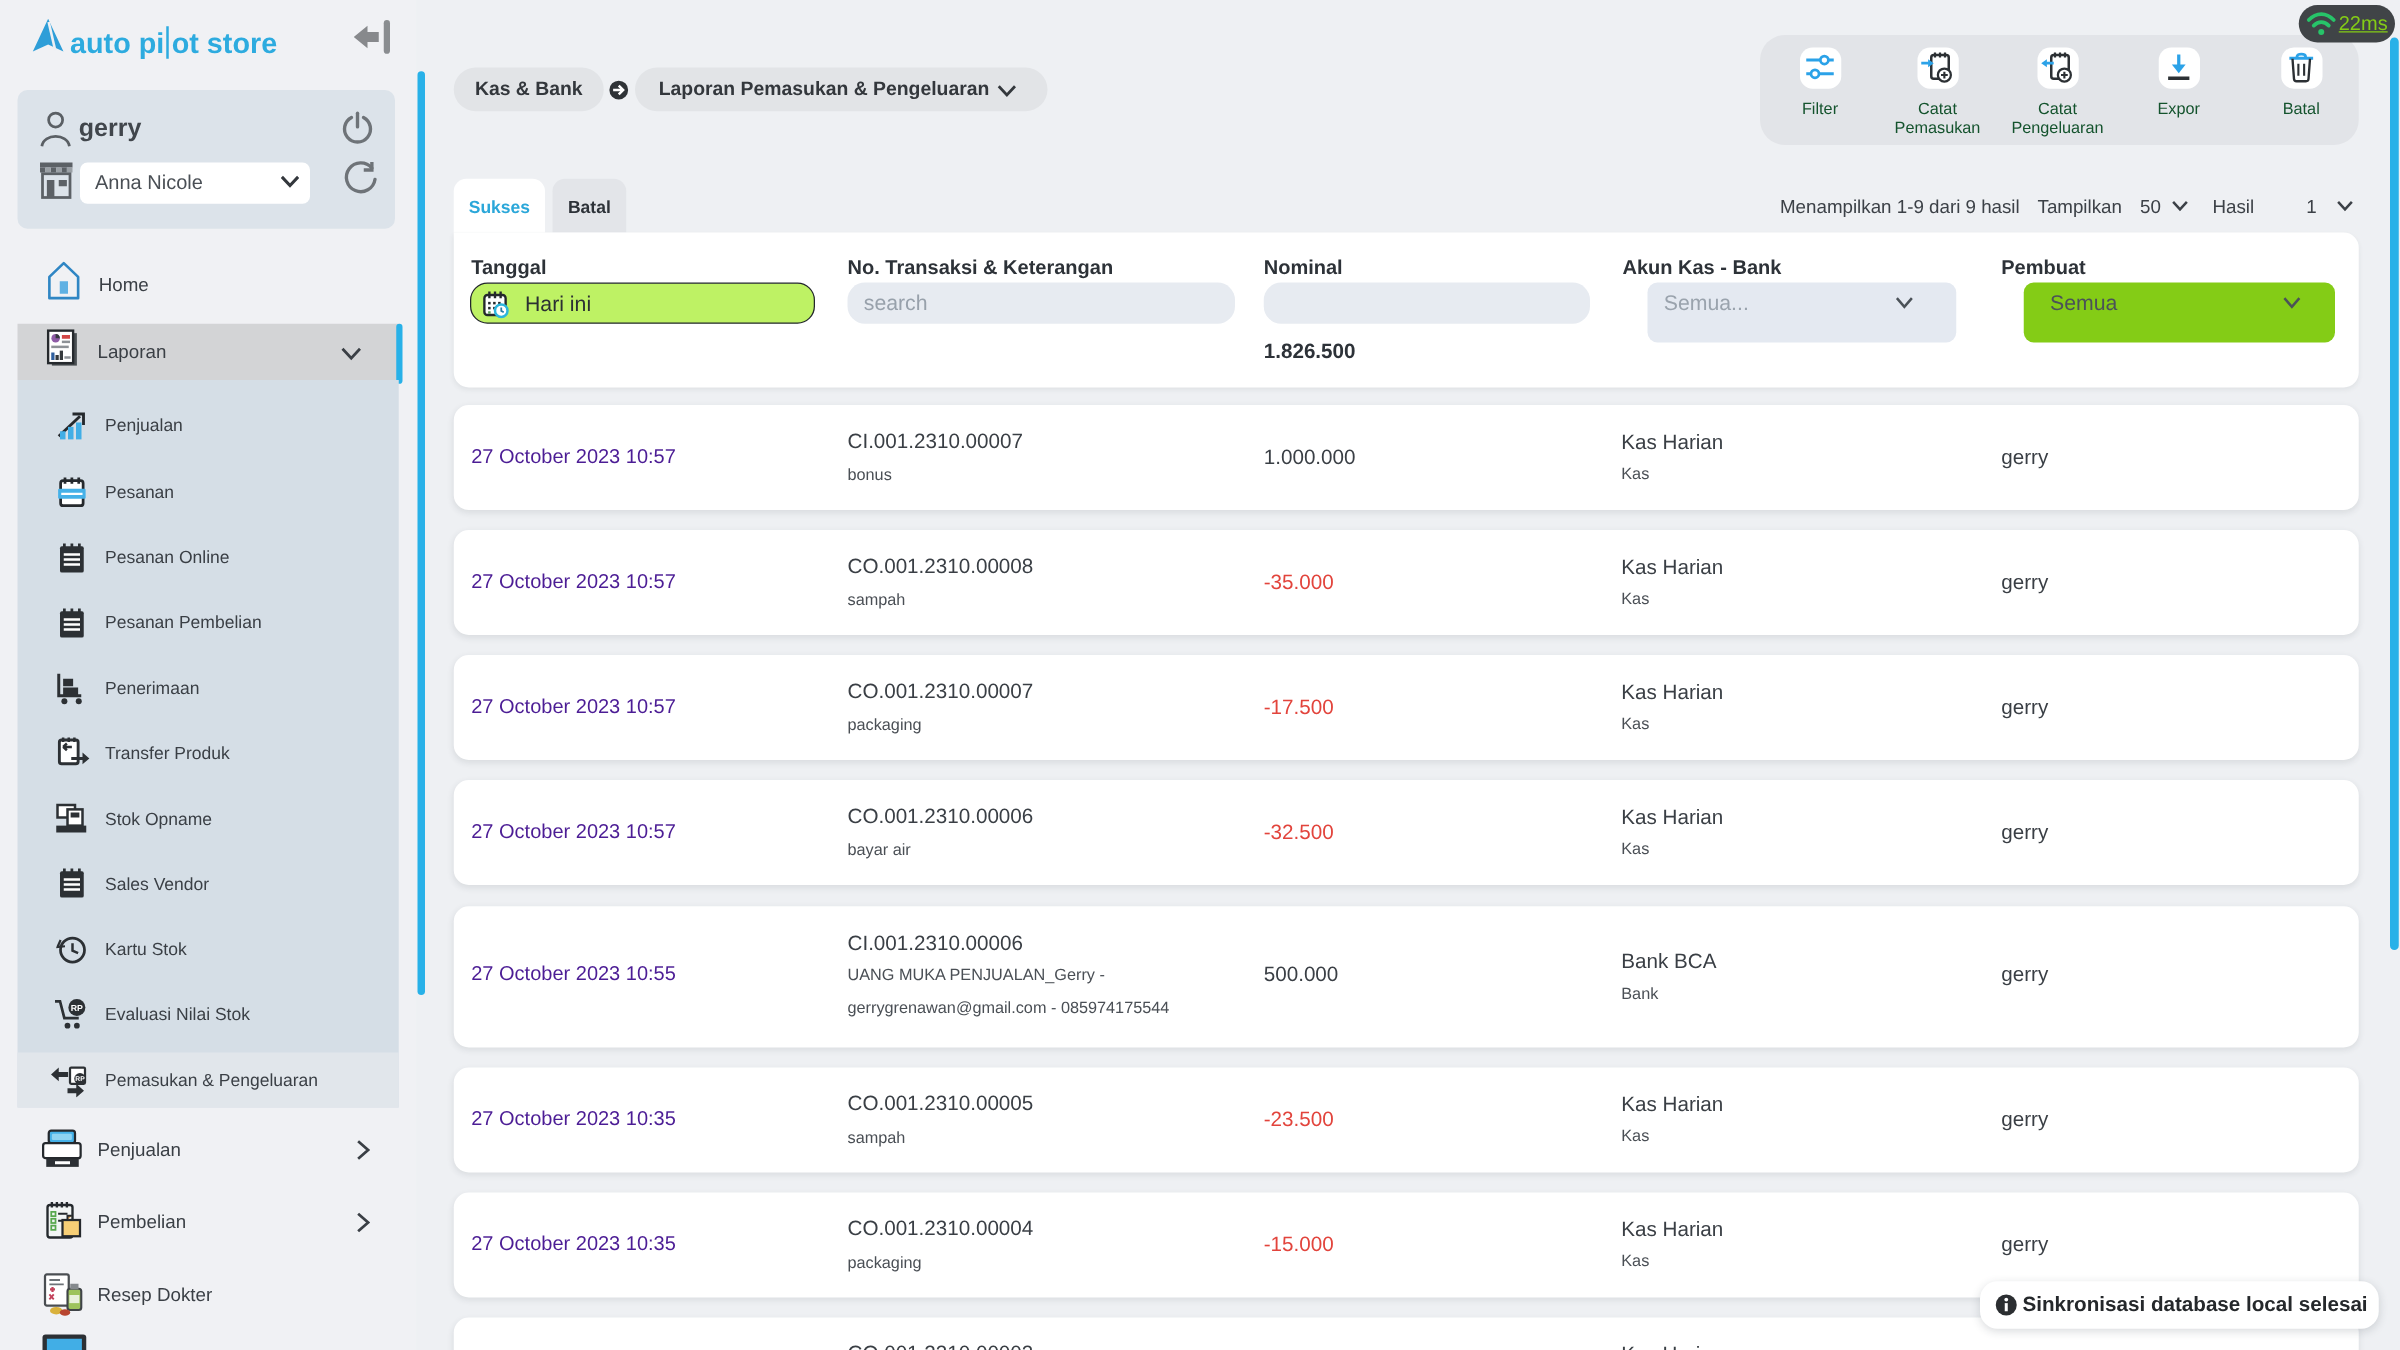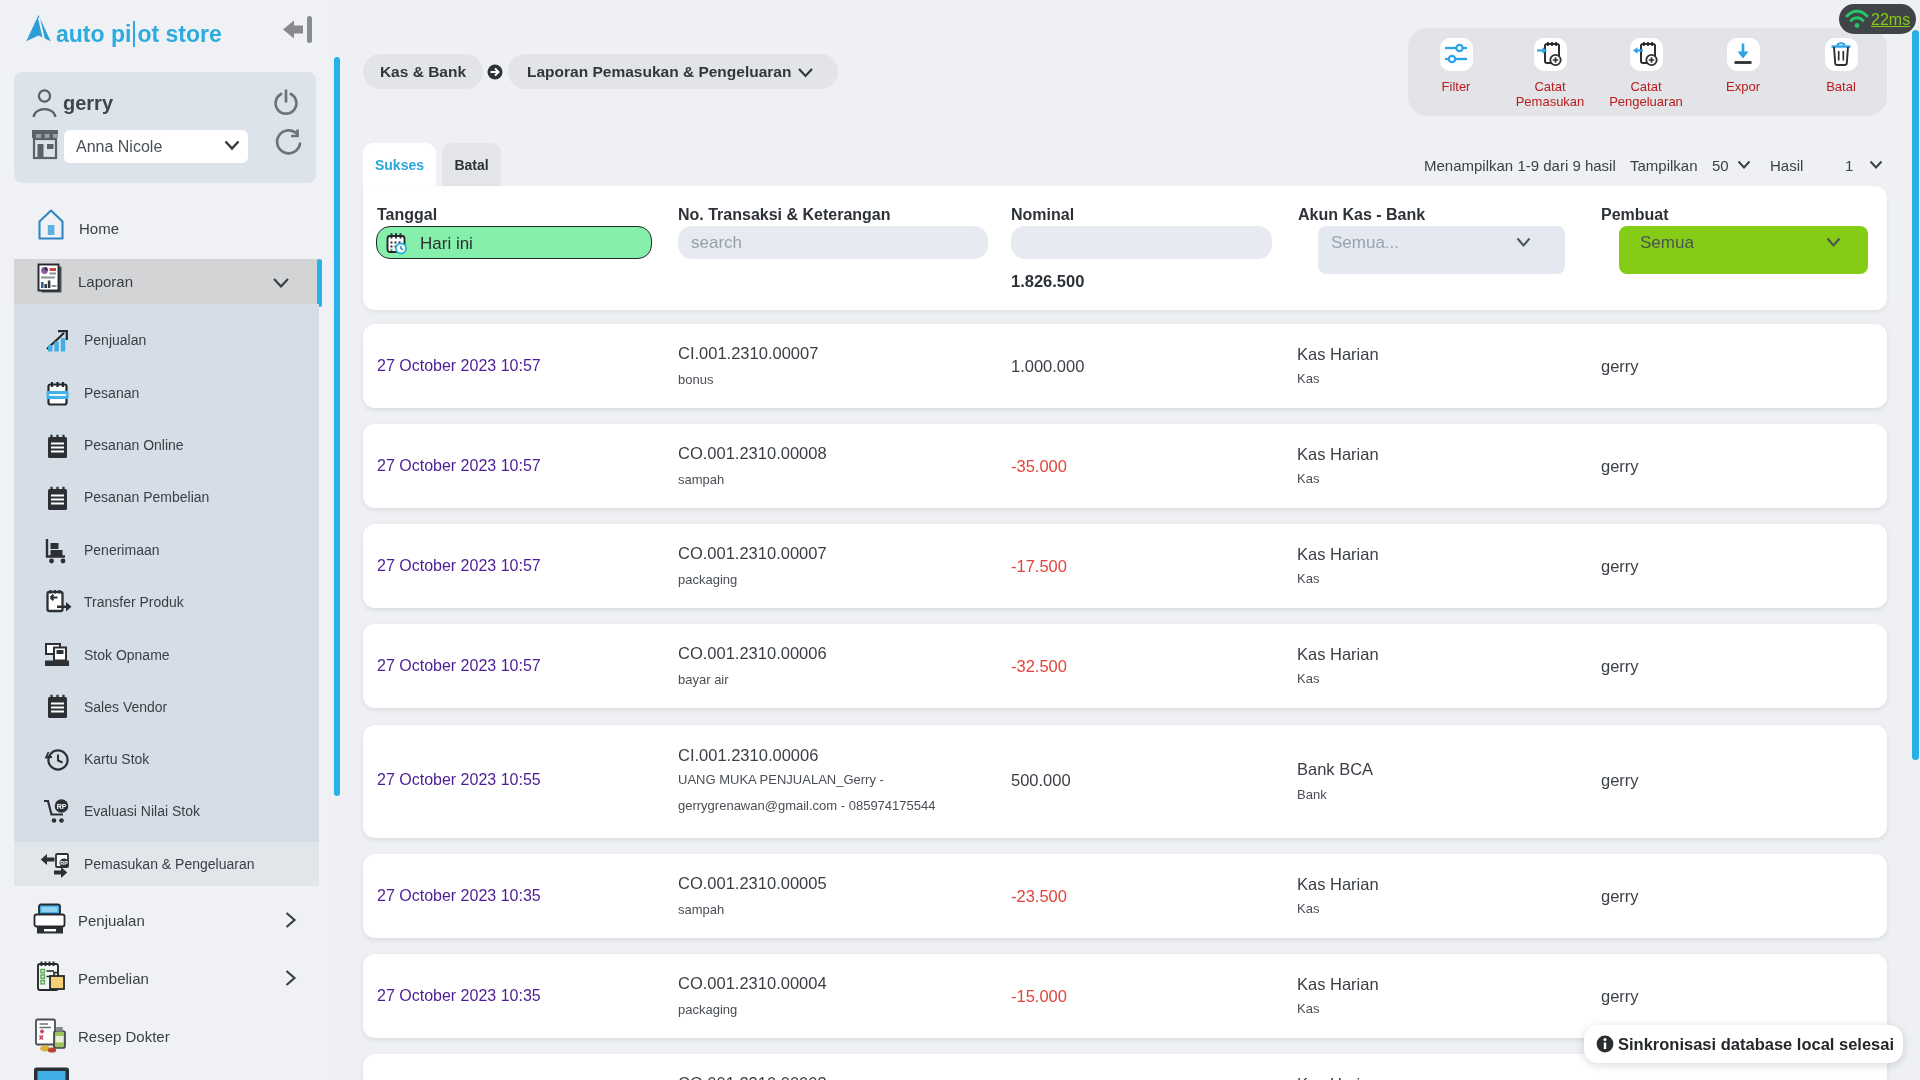--- a/index.html
+++ b/index.html
@@ -22,21 +22,21 @@
 #laporan-row { position:absolute; left:14px; top:259px; width:305px; height:45px; background:#d3d4d6; }
 #pp-row { position:absolute; left:0; top:538px; width:305px; height:44px; background:#e1e6eb; }
 #side-thumb-inner { position:absolute; left:317px; top:259px; width:5px; height:48px; background:#28b1e8; border-radius:3px; }
 #side-scroll { position:absolute; left:334px; top:57px; width:6px; height:739px; background:#28b1e8; border-radius:3px; }
 
 
 #main { position:absolute; left:340px; top:0; width:1580px; height:1080px; }
 .pill { position:absolute; top:54px; height:35px; background:#e2e4e7; border-radius:17.5px; display:flex; align-items:center; justify-content:center; font-weight:bold; font-size:15.5px; color:#33373c; }
 #actionbar { position:absolute; left:1068px; top:28px; width:479px; height:88px; background:#e2e4e8; border-radius:20px; }
 .abtn { position:absolute; top:10px; width:33px; height:33px; background:#fff; border-radius:10px; }
-.albl { position:absolute; top:51px; font-size:13px; color:#b91c1c; text-align:center; line-height:15px; width:110px; transform:translateX(-55px); }
+.albl { position:absolute; top:51px; font-size:13px; color:#14532d; text-align:center; line-height:15px; width:110px; transform:translateX(-55px); }
 #wifi { position:absolute; left:1499px; top:4px; width:77px; height:30px; background:#404447; border-radius:15px; }
 #wifi span { position:absolute; left:32px; top:7px; color:#84cc16; font-size:16px;text-decoration:underline; }
 
 .tab { position:absolute; top:143px; height:43px; border-radius:10px 10px 0 0; display:flex; align-items:center; justify-content:center; font-weight:bold; font-size:14px; }
 #tab1 { left:23px; width:73px; background:#fff; color:#2ba7d9; }
 #tab2 { left:102px; width:59px; background:#e3e5e9; color:#2d3238; }
 #inforow { position:absolute; top:157px; font-size:15px; color:#3c4147; }
 
 #panel { position:absolute; left:23px; top:186px; width:1524px; height:124px; background:#fff; border-radius:0 12px 12px 12px; box-shadow:0 2px 4px rgba(40,50,60,0.07); }
 .flabel { position:absolute; top:206px; font-size:16px; font-weight:bold; color:#2d3238; }
@@ -152,21 +152,21 @@
   <div class="abs" style="left:1430px; top:157px; font-size:15px; color:#3c4147;">Hasil</div>
   <div class="abs" style="left:1505px; top:157px; font-size:15px; color:#3c4147;">1</div>
 
   <div id="panel"></div>
   <div class="flabel" style="left:37px;">Tanggal</div>
   <div class="flabel" style="left:338px;">No. Transaksi &amp; Keterangan</div>
   <div class="flabel" style="left:671px;">Nominal</div>
   <div class="flabel" style="left:958px;">Akun Kas - Bank</div>
   <div class="flabel" style="left:1261px;">Pembuat</div>
 
-  <div class="finput" style="left:36px; width:276px; background:#86efac; border:1.6px solid #23272c;">
+  <div class="finput" style="left:36px; width:276px; background:#bef264; border:1.6px solid #23272c;">
       <span class="fph" style="left:43px; color:#2b2f33;">Hari ini</span>
     </div>
   <div class="finput" style="left:338px; width:310px; background:#e7ebf1;">
       <span class="fph">search</span>
     </div>
   <div class="finput" style="left:671px; width:261px; background:#e7ebf1;"></div>
   <div class="sel" style="left:958px; width:247px; background:#e4e9f1;">
       <span class="fph" style="color:#9aa3ad;">Semua...</span>
     </div>
   <div class="sel" style="left:1259px; width:249px; background:#84cc16;">

